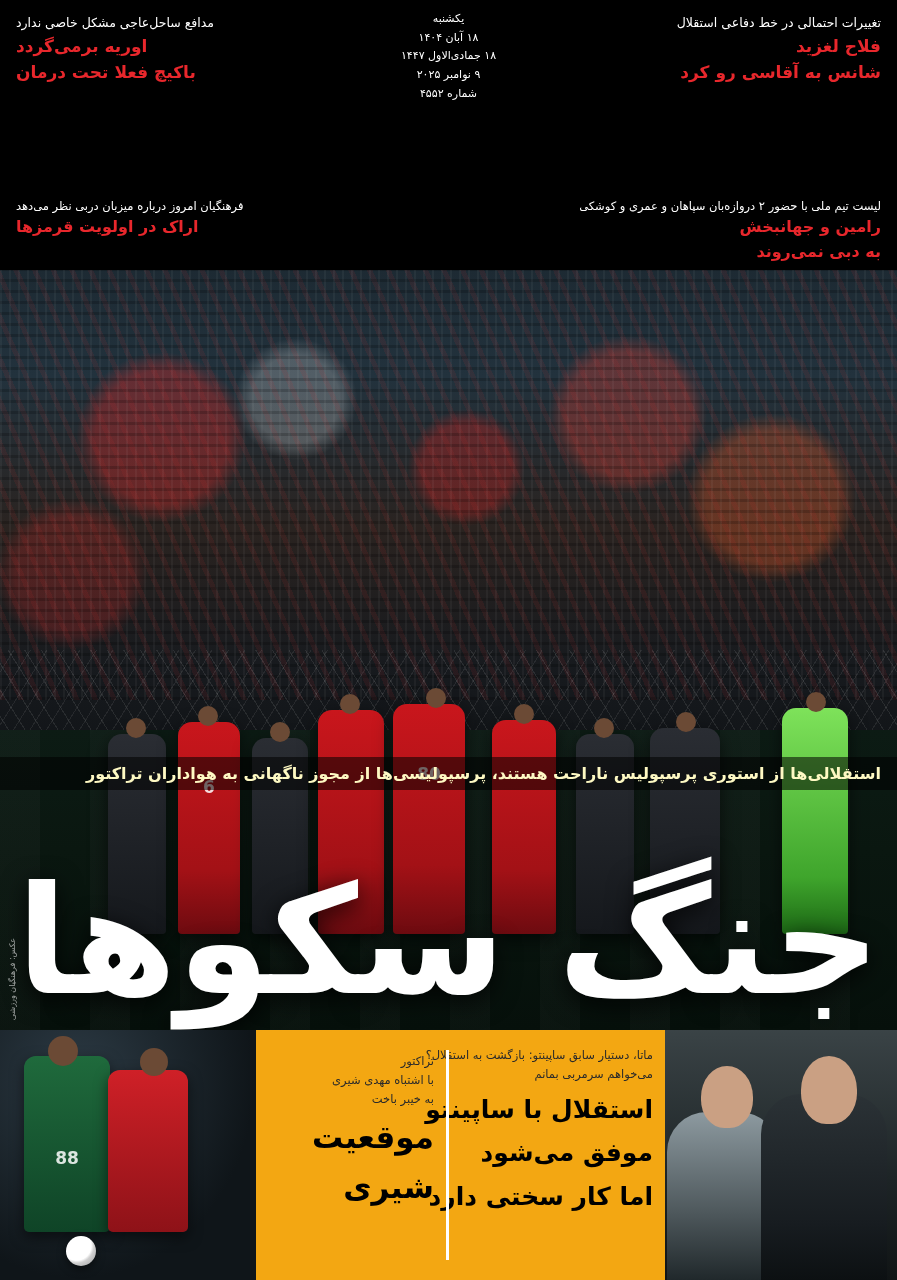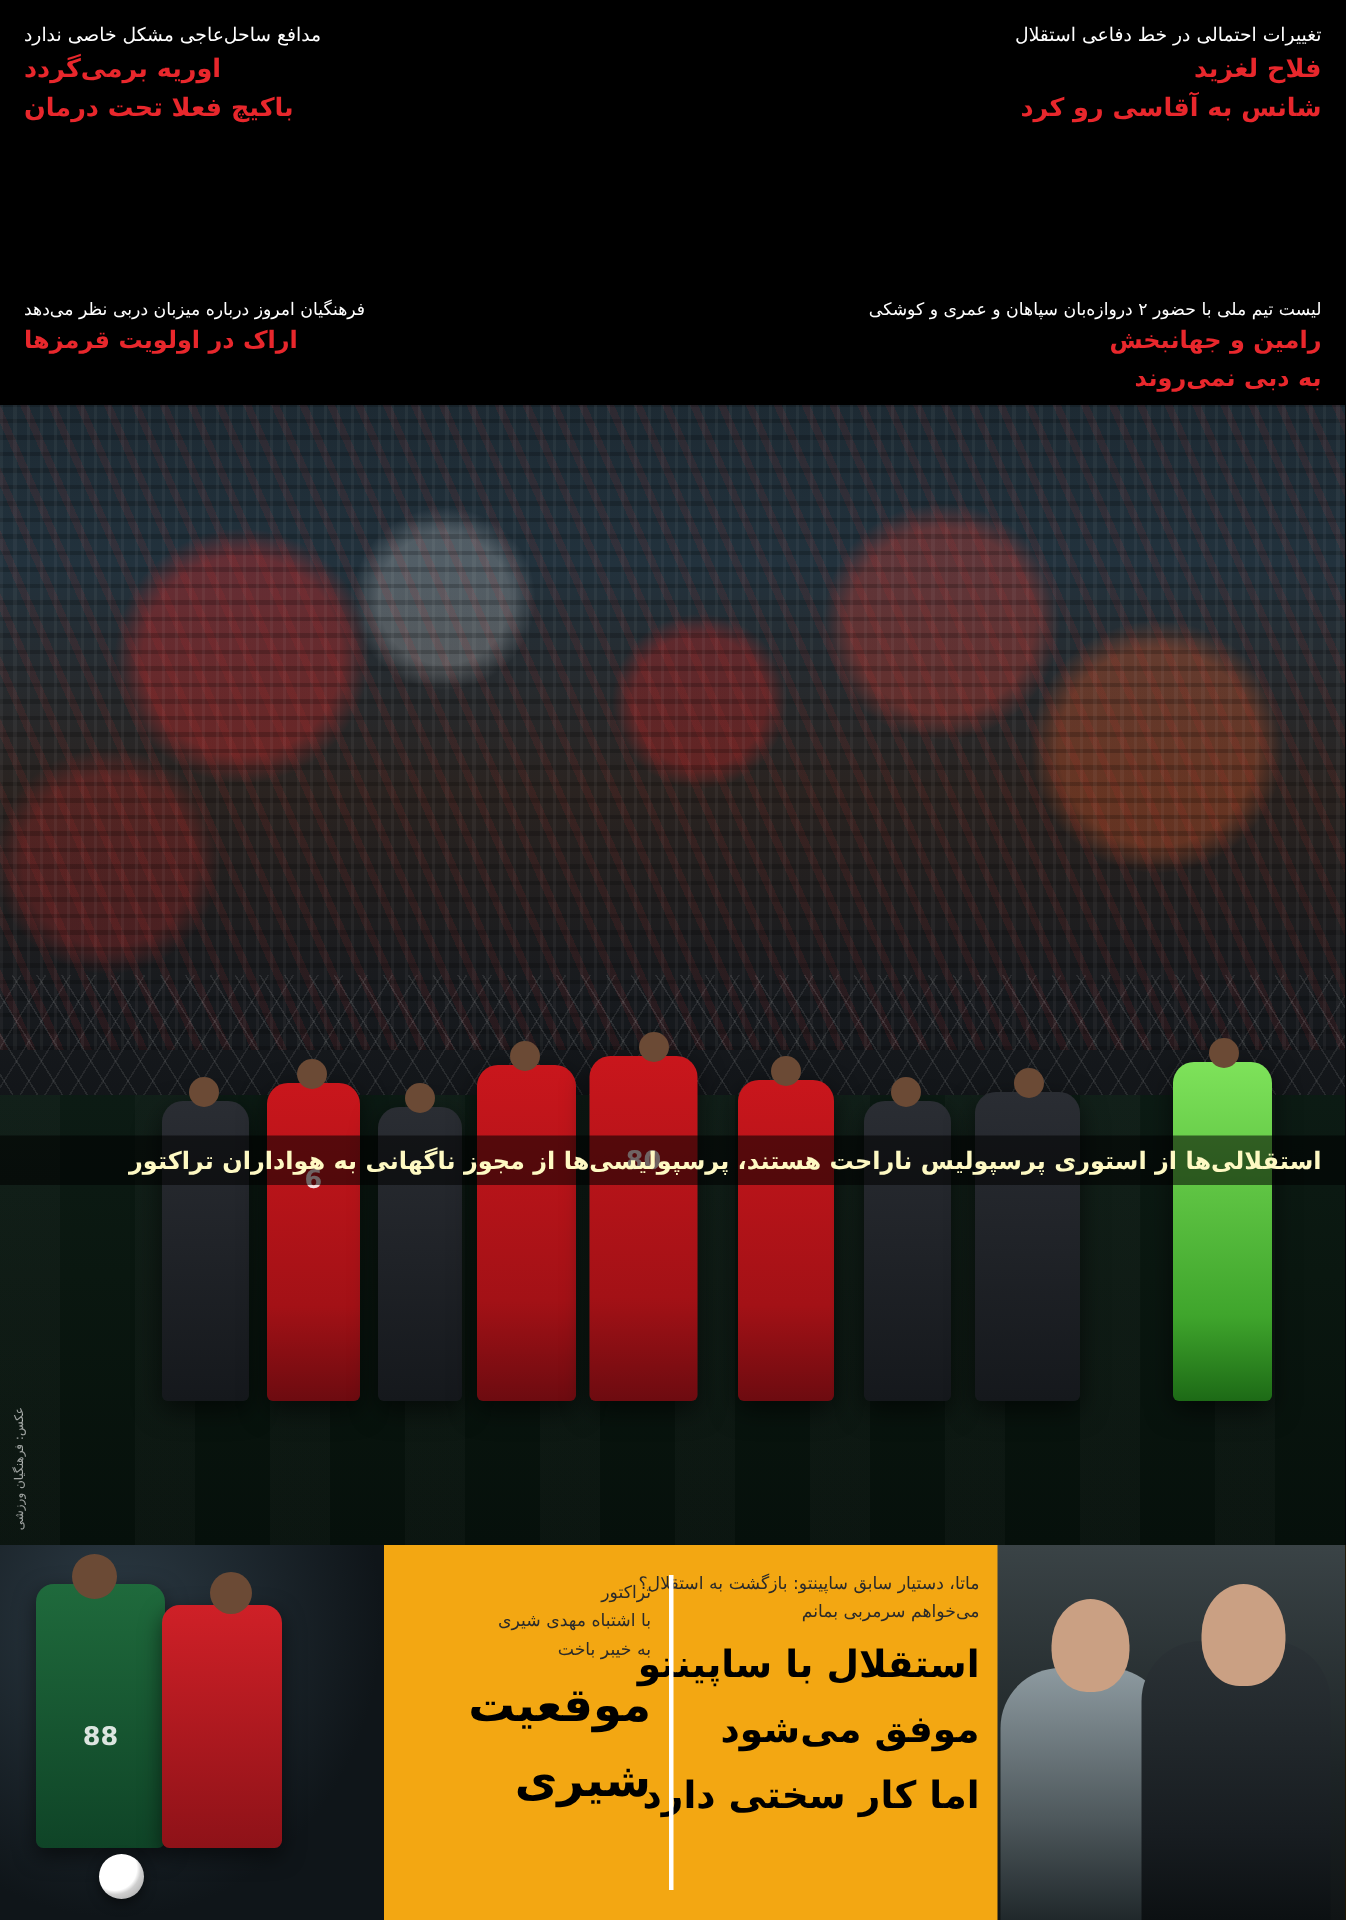--- a/index.html
+++ b/index.html
@@ -286,20 +286,27 @@
 
   <div class="masthead">
 
     <div class="mast-col right">
       <div class="kicker">تغییرات احتمالی در خط دفاعی استقلال</div>
       <div class="headline-red">فلاح لغزید</div>
       <div class="headline-red">شانس به آقاسی رو کرد</div>
     </div>
 
     <div class="mast-center">
+      <div class="dateline">
+        <div>یکشنبه</div>
+        <div>۱۸ آبان ۱۴۰۴</div>
+        <div>۱۸ جمادی‌الاول ۱۴۴۷</div>
+        <div>۹ نوامبر ۲۰۲۵</div>
+        <div>شماره ۴۵۵۲</div>
+      </div>
     </div>
 
     <div class="mast-col left">
       <div class="kicker">مدافع ساحل‌عاجی مشکل خاصی ندارد</div>
       <div class="headline-red">اوریه برمی‌گردد</div>
       <div class="headline-red">باکیچ فعلا تحت درمان</div>
     </div>
   </div>
 
   <div class="secondrow">
@@ -349,20 +356,21 @@
     <div class="player pl-dark" style="left:576px; width:58px; height:200px;"></div>
     <div class="head" style="left:594px; bottom:292px;"></div>
 
     <div class="player pl-dark" style="left:650px; width:70px; height:206px;"></div>
     <div class="head" style="left:676px; bottom:298px;"></div>
 
     <div class="player pl-green" style="left:782px; width:66px; height:226px;"></div>
     <div class="head" style="left:806px; bottom:318px;"></div>
 
     <div class="photo-caption">استقلالی‌ها از استوری پرسپولیس ناراحت هستند، پرسپولیسی‌ها از مجوز ناگهانی به هواداران تراکتور</div>
+    <div class="main-title">جنگ سکوها</div>
     <div class="photo-credit">عکس: فرهنگیان ورزشی</div>
   </div>
 
   <div class="bottom">
 
     <div class="bot-photo-left">
       <div class="coach" style="left:2px; width:112px; height:168px; background:linear-gradient(180deg,#8d9aa0 0%,#4e585c 60%,#20282b 100%);"></div>
       <div class="face" style="left:36px; top:36px; width:52px; height:62px;"></div>
       <div class="coach" style="left:96px; width:126px; height:186px; background:linear-gradient(180deg,#2b3236 0%,#171c20 70%,#0c1012 100%);"></div>
       <div class="face" style="left:136px; top:26px; width:56px; height:68px;"></div>

